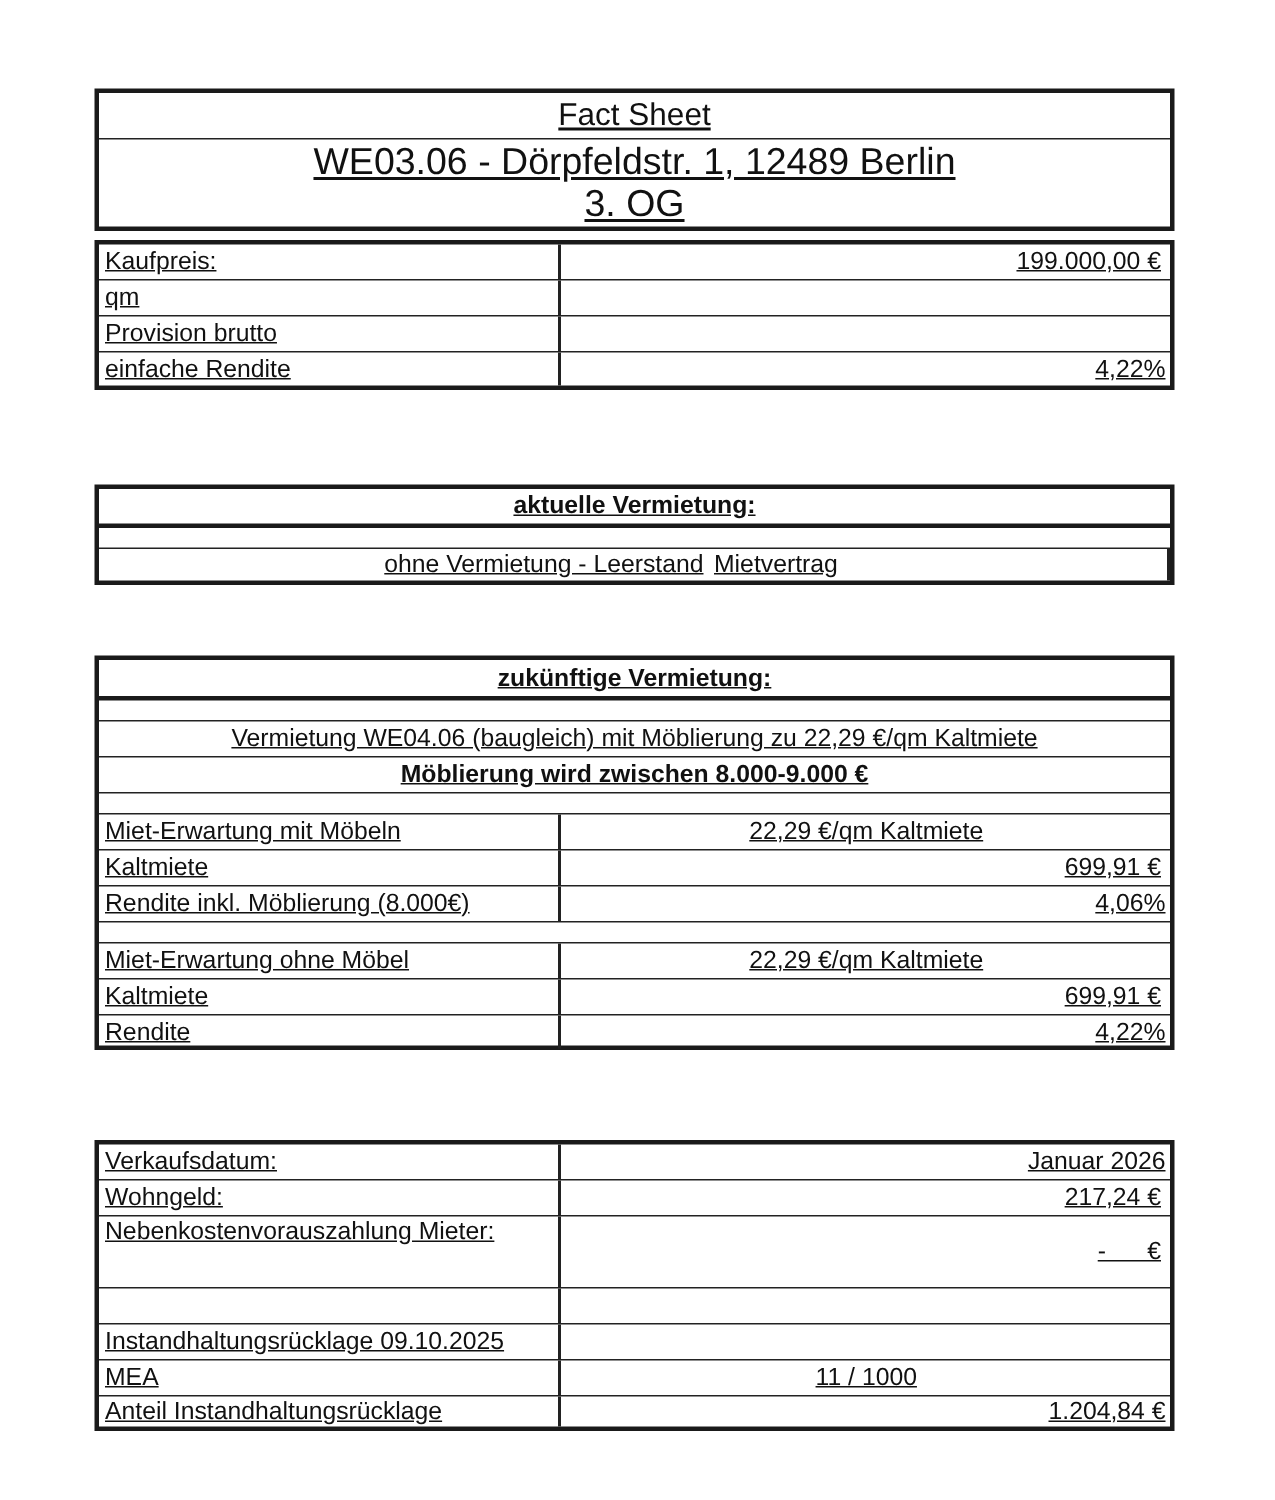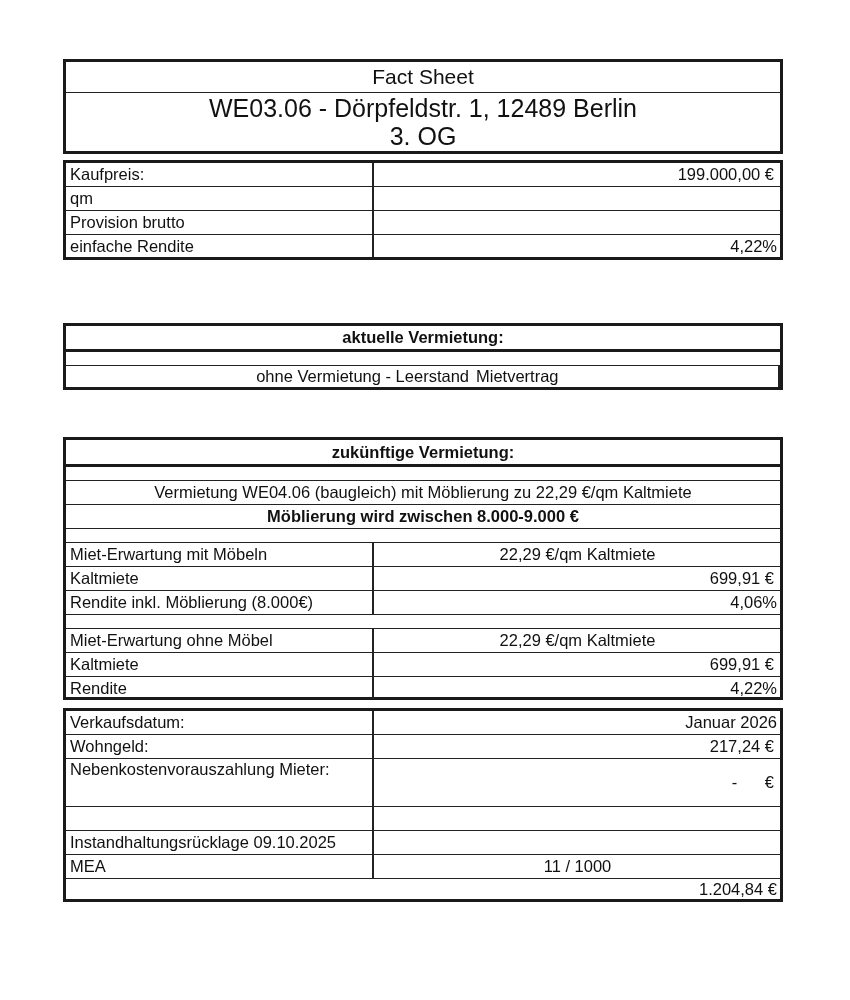--- a/index.html
+++ b/index.html
@@ -2,21 +2,21 @@
 <html><head>
 <meta charset="utf-8">
 <style>
   html, body { margin: 0; padding: 0; background: #ffffff; }
   body { width: 850px; height: 1000px; position: relative; overflow: hidden;
          font-family: "Liberation Sans", sans-serif; color: #111; }
   .box { position: absolute; left: 63px; width: 720px; border: 3px solid #1a1a1a; box-sizing: border-box; background: #fff; }
   .row { position: relative; box-sizing: border-box; border-bottom: 1.5px solid #222; display: flex; font-size: 16.5px; }
   .row:last-child { border-bottom: none; }
   .row.thick { border-bottom: 3px solid #1a1a1a; }
-  .cell { box-sizing: border-box; display: flex; align-items: center; padding: 0 4px; white-space: nowrap; overflow: hidden; }
+  .cell { box-sizing: border-box; display: flex; align-items: center; padding: 0 4px; white-space: nowrap; overflow: hidden; text-decoration: underline; }
   .c1 { width: 308px; border-right: 2px solid #222; }
   .c2 { flex: 1; justify-content: flex-end; padding-right: 3px; }
   .c2.center { justify-content: center; }
   .full { flex: 1; justify-content: center; }
   .bold { font-weight: bold; }
   .hdr1 { font-size: 21px; }
   .hdr2 { font-size: 25px; line-height: 28px; text-align: center; flex-direction: column; justify-content: center; }
   .top-align { align-items: flex-start; padding-top: 1px; }
   .euro-pad { padding-right: 6px; }
 </style>
@@ -95,21 +95,21 @@
   <div class="row" style="height:24px;">
     <div class="cell c1">Kaltmiete</div>
     <div class="cell c2 euro-pad">699,91 €</div>
   </div>
   <div class="row" style="height:22px;">
     <div class="cell c1">Rendite</div>
     <div class="cell c2">4,22%</div>
   </div>
 </div>
 
-<div class="box" style="top:708px;height:194px;">
+<div class="box" style="top:760px;height:194px;">
   <div class="row" style="height:24px;">
     <div class="cell c1">Verkaufsdatum:</div>
     <div class="cell c2">Januar 2026</div>
   </div>
   <div class="row" style="height:24px;">
     <div class="cell c1">Wohngeld:</div>
     <div class="cell c2 euro-pad">217,24 €</div>
   </div>
   <div class="row" style="height:48px;">
     <div class="cell c1 top-align">Nebenkostenvorauszahlung Mieter:</div>
@@ -120,15 +120,16 @@
     <div class="cell c2"></div>
   </div>
   <div class="row" style="height:24px;">
     <div class="cell c1">Instandhaltungsrücklage 09.10.2025</div>
   </div>
   <div class="row" style="height:24px;">
     <div class="cell c1">MEA</div>
     <div class="cell c2 center">11 / 1000</div>
   </div>
   <div class="row" style="height:20px;">
+    <div class="cell c1">Anteil Instandhaltungsrücklage</div>
     <div class="cell c2">1.204,84 €</div>
   </div>
 </div>
 
 </body></html>

